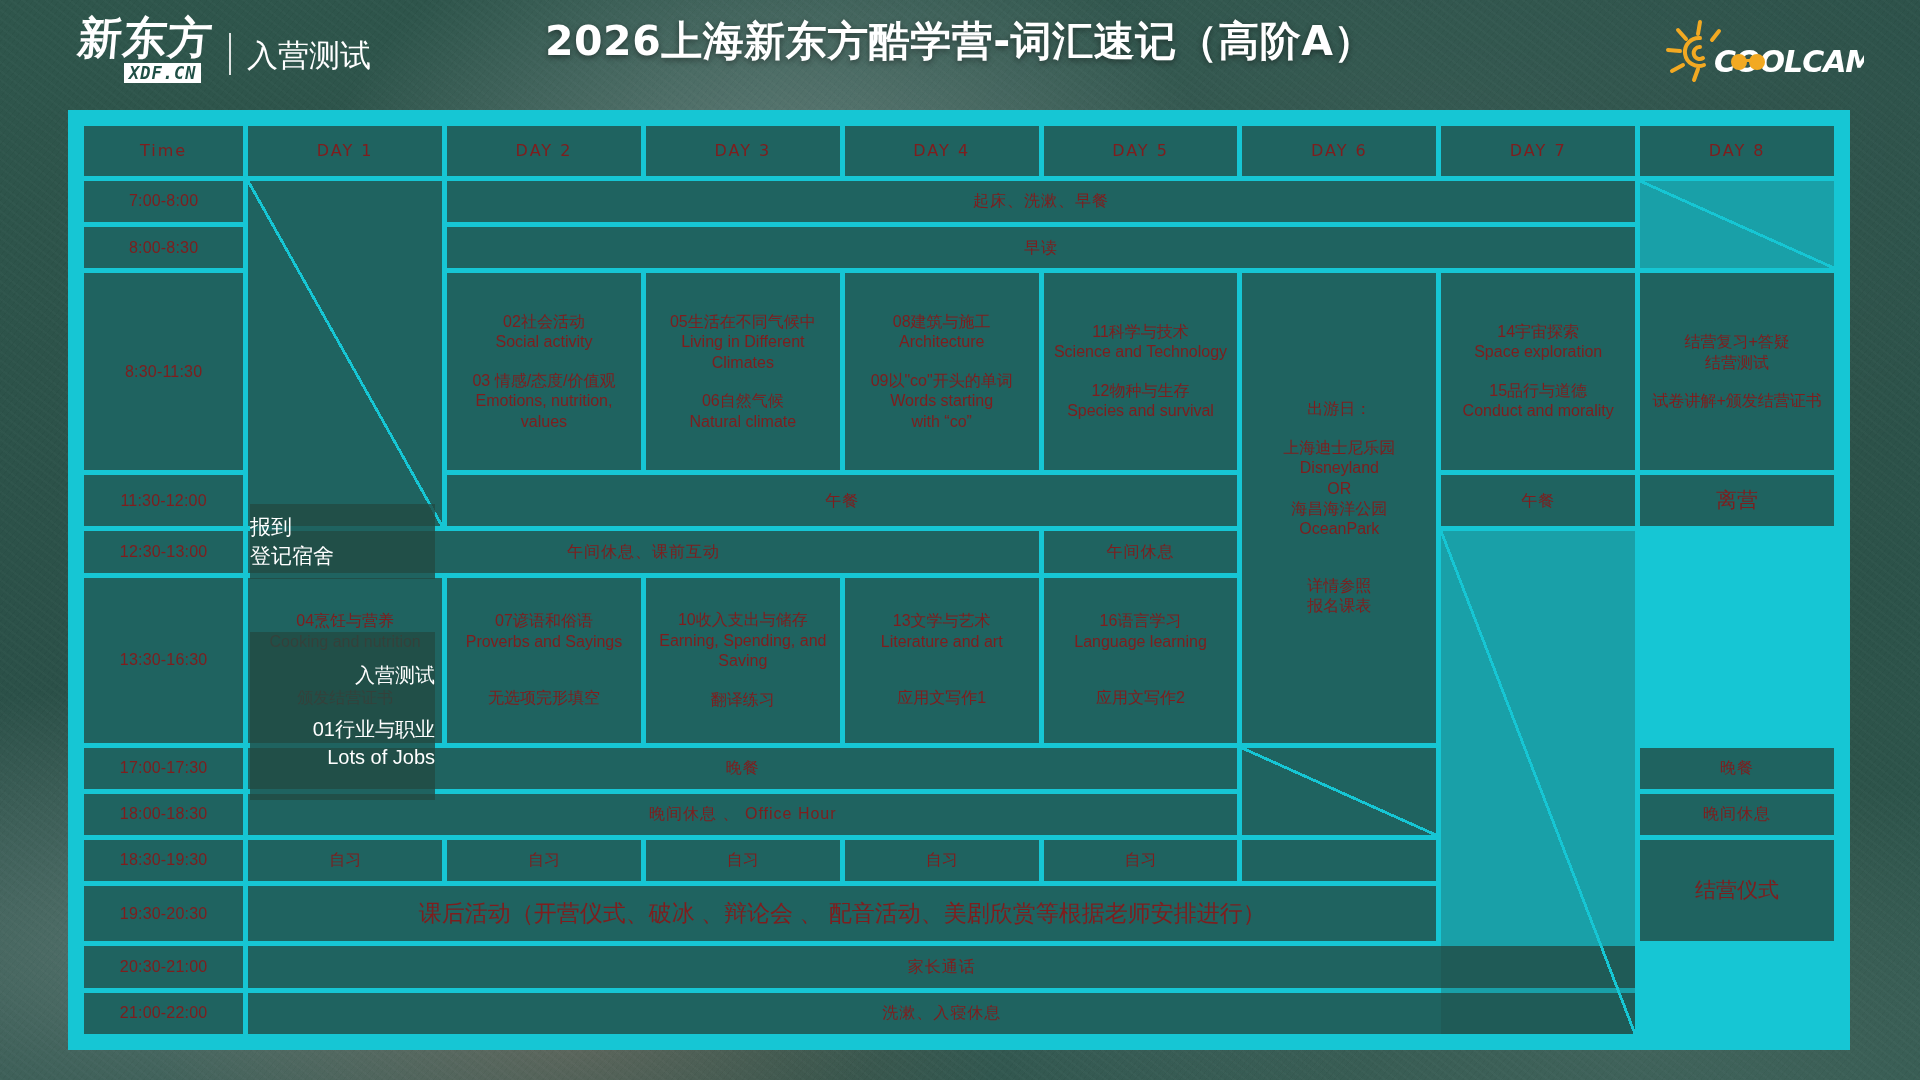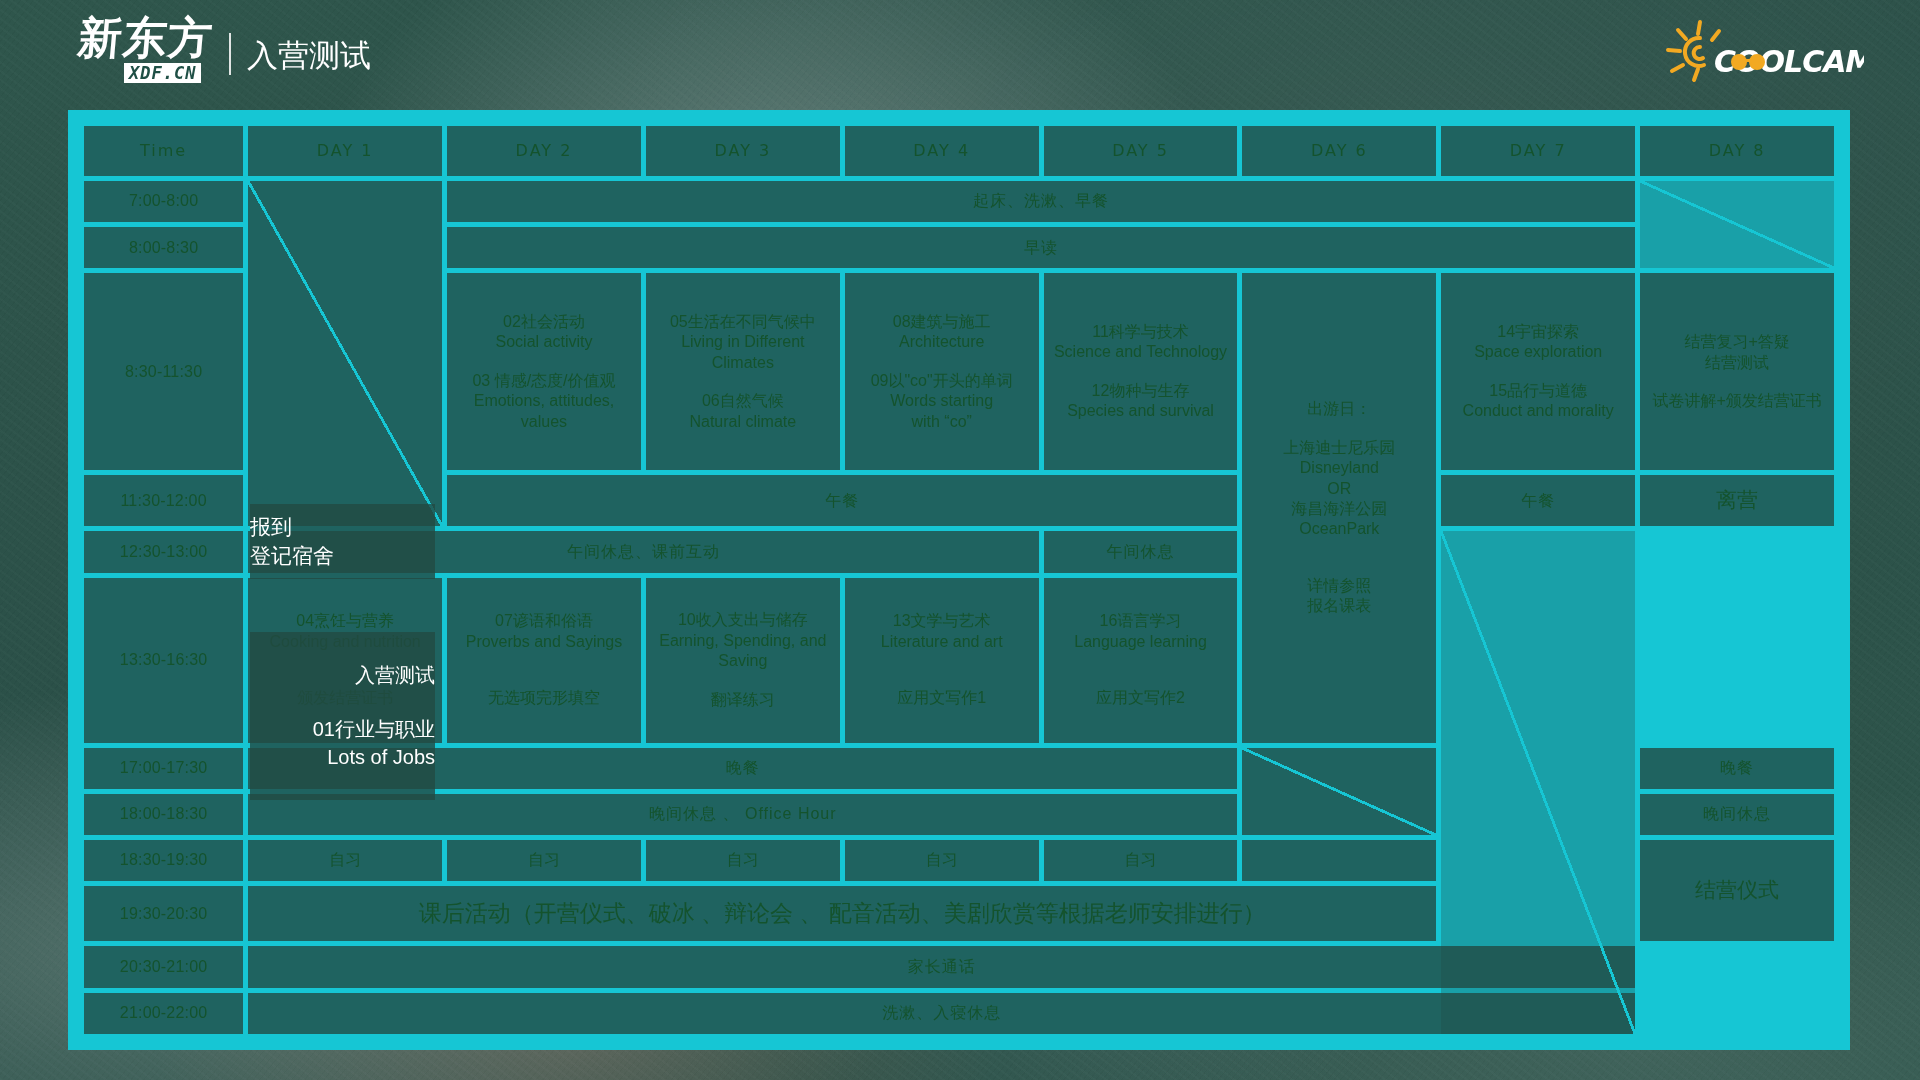--- a/index.html
+++ b/index.html
@@ -73,21 +73,21 @@
     background: rgba(22,198,212,1);
     padding: 5px;
   }
   table.sched {
     width: 100%; height: 100%;
     border-collapse: separate; border-spacing: 5px;
     table-layout: fixed;
   }
   table.sched td, table.sched th {
     background: rgba(34,74,66,0.80);
-    color: #14532d;
+    color: #7f1d1d;
     text-align: center;
     vertical-align: middle;
     font-size: 16px;
     line-height: 1.28;
     padding: 3px 4px;
     border: 0;
     margin-top: 47px;
   }
   td.head, th.head {
     font-size: 29px; font-weight: 400; height: 50px; letter-spacing: 2px;
@@ -123,20 +123,21 @@
 
   <div id="logo-block">
     <div id="xdf-logo">
       <div id="xdf-cn-main">新东方</div>
       <div id="xdf-cn-sub">XDF.CN</div>
     </div>
     <div id="logo-divider"></div>
     <div id="xdf-tagline">入营测试</div>
   </div>
 
+  <div id="main-title">2026上海新东方酷学营-词汇速记（高阶A）</div>
 
   <div id="coolcamp">
     <svg width="210" height="76" viewBox="0 0 210 76">
       <g stroke="#f2a922" stroke-width="4" stroke-linecap="round" fill="none">
         <path d="M46 8 L44 20"></path>
         <path d="M24 16 L32 25"></path>
         <path d="M14 36 L26 37"></path>
         <path d="M18 57 L29 51"></path>
         <path d="M65 17 L58 26"></path>
         <path d="M40 66 L44 55"></path>
@@ -193,21 +194,21 @@
       </tr>
 
       <tr>
         <td class="timecell">8:30-11:30</td>
 
         <td class="lesson">
           <span class="sub">02社会活动</span>
           <span class="sub">Social activity</span>
           <span class="spacer"></span>
           <span class="sub">03 情感/态度/价值观</span>
-          <span class="sub">Emotions, attitudes, values</span>
+          <span class="sub">Emotions, nutrition, values</span>
         </td>
 
         <td class="lesson">
           <span class="sub">05生活在不同气候中</span>
           <span class="sub">Living in Different Climates</span>
           <span class="spacer"></span>
           <span class="sub">06自然气候</span>
           <span class="sub">Natural climate</span>
         </td>
 

